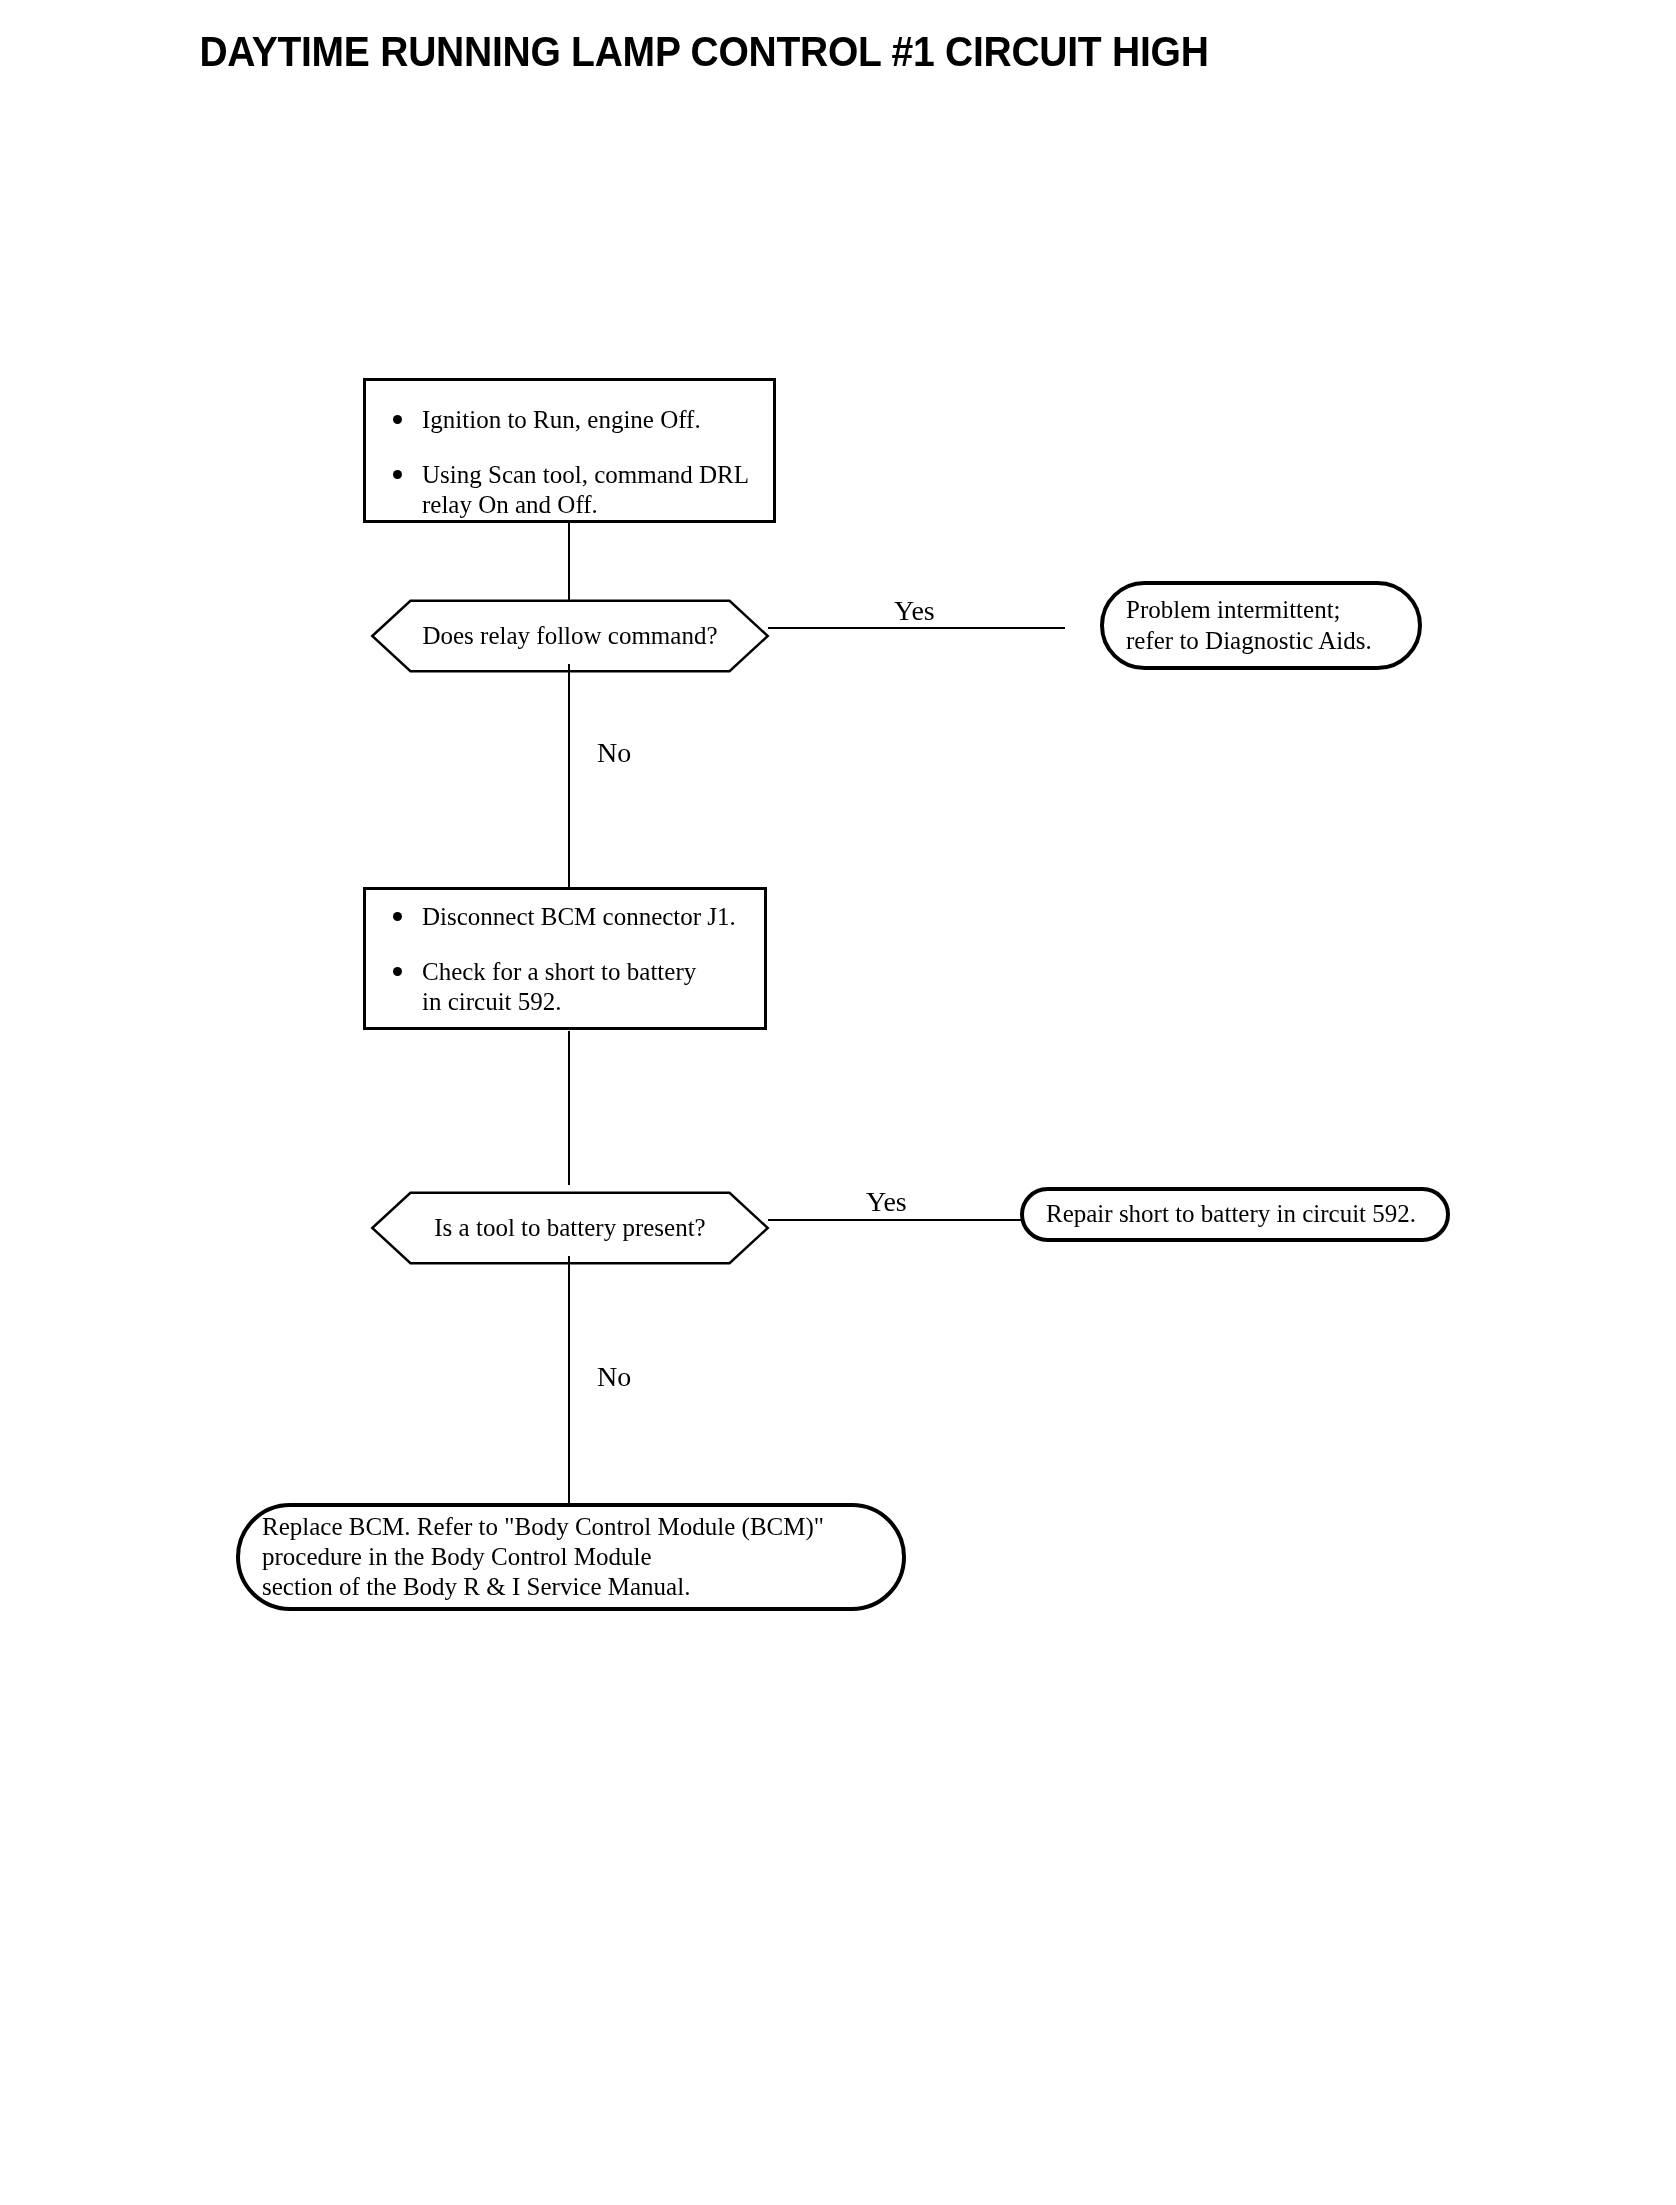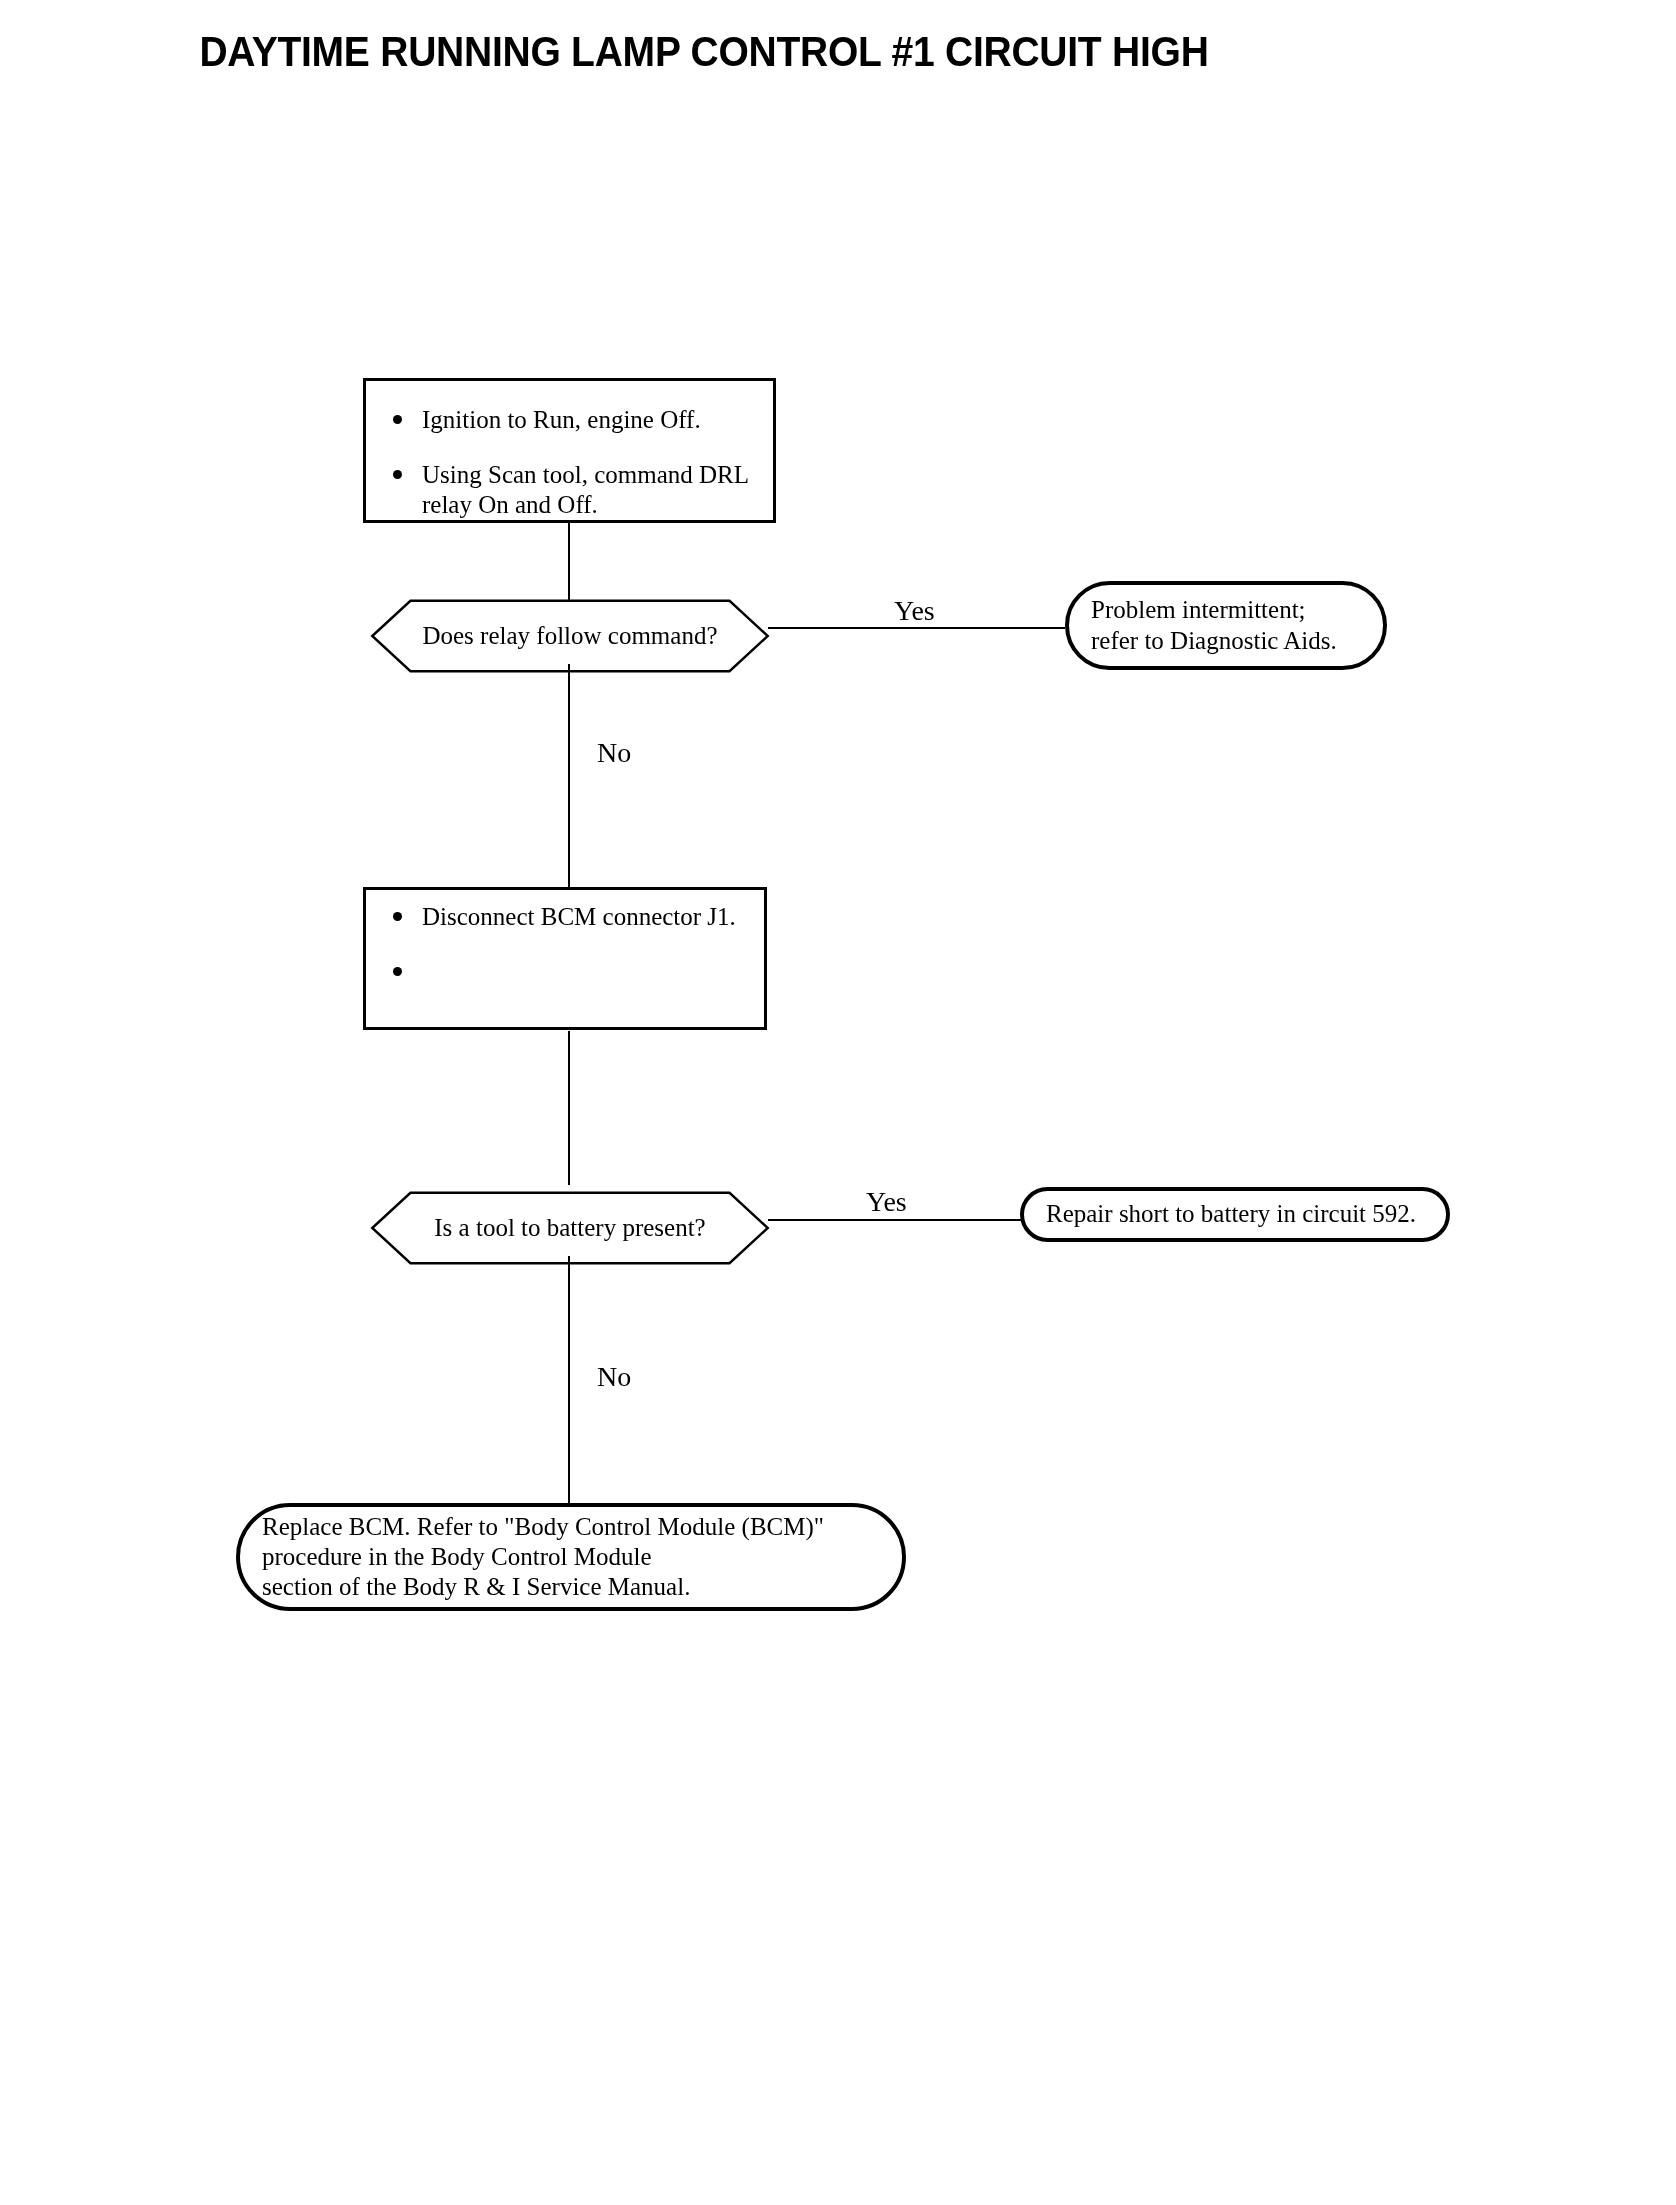--- a/index.html
+++ b/index.html
@@ -162,36 +162,38 @@
   <div class="decision" style="left:370px; top:591px; width:400px; height:74px;">
     <svg class="hex-svg" width="400" height="74" viewBox="0 0 658 122">
       <polygon points="3,61 66,3 592,3 655,61 592,119 66,119" fill="#ffffff" stroke="#000000" stroke-width="4" stroke-linejoin="miter"></polygon>
     </svg>
     <span class="hex-label">Does relay follow command?</span>
   </div>
 
   <div class="hline" style="left:768px; top:627px; width:297px;"></div>
   <div class="branch-label" style="left:894px; top:597px;">Yes</div>
 
-  <div class="terminal stadium" style="left:1065px; top:581px; width:322px; height:89px;">
+  <div class="terminal stadium" style="left:1100px; top:581px; width:322px; height:89px;">
     <span class="term-label">Problem intermittent;
 refer to Diagnostic Aids.</span>
   </div>
 
   <div class="vline" style="left:568px; top:664px; width:2.4px; height:224px;"></div>
   <div class="branch-label" style="left:597px; top:739px;">No</div>
 
   <div class="process" style="left:363px; top:887px; width:404px; height:143px; padding:12px 11px 0 11px;">
     <ul class="bullets">
       <li>
         <span class="dot"></span>
         <span class="txt">Disconnect BCM connector J1.</span>
       </li>
       <li>
         <span class="dot"></span>
+        <span class="txt">Check for a short to battery
+in circuit 592.</span>
       </li>
     </ul>
   </div>
 
   <div class="vline" style="left:568px; top:1031px; height:154px;"></div>
 
   <div class="decision" style="left:370px; top:1183px; width:400px; height:74px;">
     <svg class="hex-svg" width="400" height="74" viewBox="0 0 658 122">
       <polygon points="3,61 66,3 592,3 655,61 592,119 66,119" fill="#ffffff" stroke="#000000" stroke-width="4" stroke-linejoin="miter"></polygon>
     </svg>

